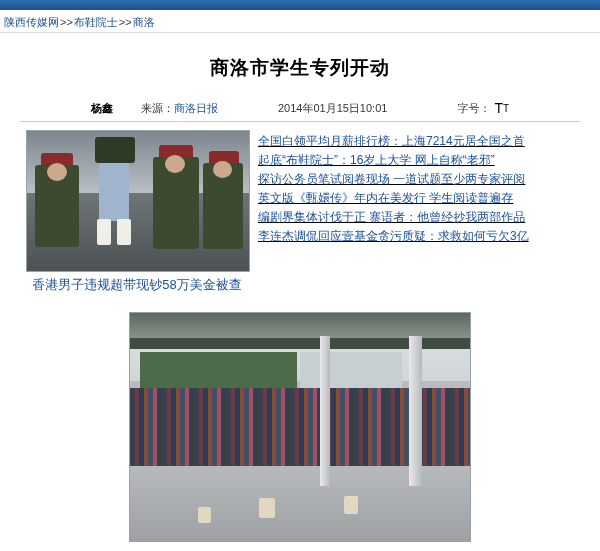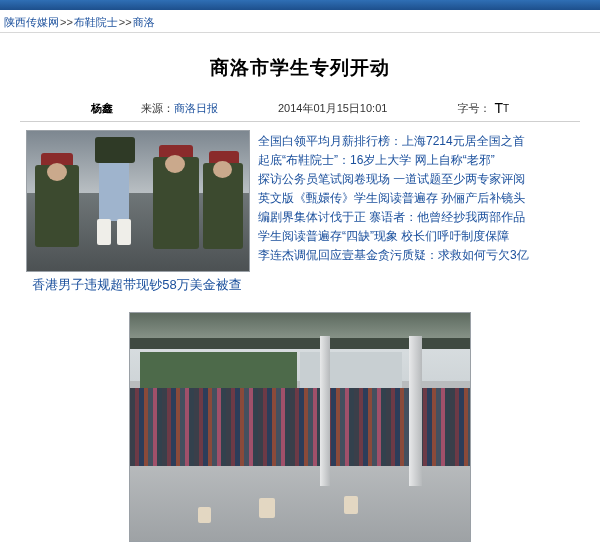--- a/index.html
+++ b/index.html
@@ -144,20 +144,21 @@
   .p-cap { background:#8a2b2b; border-radius:3px 3px 0 0; }
   .p-skin { background:#caa98c; border-radius:50%; }
   .p-jeans { background:#9fb4cd; }
   .p-boot { background:#efeee9; border-radius:2px; }
   .p-coat { background:#2f3a26; }
 
   .links-col {
     flex: 1;
     padding-left: 10px;
     padding-top: 2px;
+    text-decoration: underline;
   }
   .link-item {
     font-size: 12px;
     color: #1a4f9c;
     line-height: 19px;
     white-space: nowrap;
     overflow: hidden;
     text-overflow: ellipsis;
     cursor: pointer;
   }
@@ -246,23 +247,22 @@
         <div class="p-fig p-cap" style="left:182px; top:20px; width:30px; height:12px;"></div>
         <div class="p-fig p-skin" style="left:186px; top:30px; width:19px; height:17px;"></div>
       </div>
       <div class="photo-caption">香港男子违规超带现钞58万美金被查</div>
     </div>
 
     <div class="links-col">
       <div class="link-item">全国白领平均月薪排行榜：上海7214元居全国之首</div>
       <div class="link-item">起底“布鞋院士”：16岁上大学 网上自称“老邪”</div>
       <div class="link-item">探访公务员笔试阅卷现场 一道试题至少两专家评阅</div>
-      <div class="link-item">英文版《甄嬛传》学生阅读普遍存 孙俪产后补镜头</div>
+      <div class="link-item">英文版《甄嬛传》年内在美发行 学生阅读普遍存</div>
       <div class="link-item">编剧界集体讨伐于正 寨语者：他曾经抄我两部作品</div>
-      <div class="link-item">学生阅读普遍存“四缺”现象 校长们呼吁制度保障</div>
       <div class="link-item">李连杰调侃回应壹基金贪污质疑：求救如何亏欠3亿</div>
     </div>
 
   </div>
 
   <div class="main-photo-wrap">
     <div class="main-photo">
       <div class="mp-sky"></div>
       <div class="mp-roof"></div>
       <div class="mp-canopy"></div>

